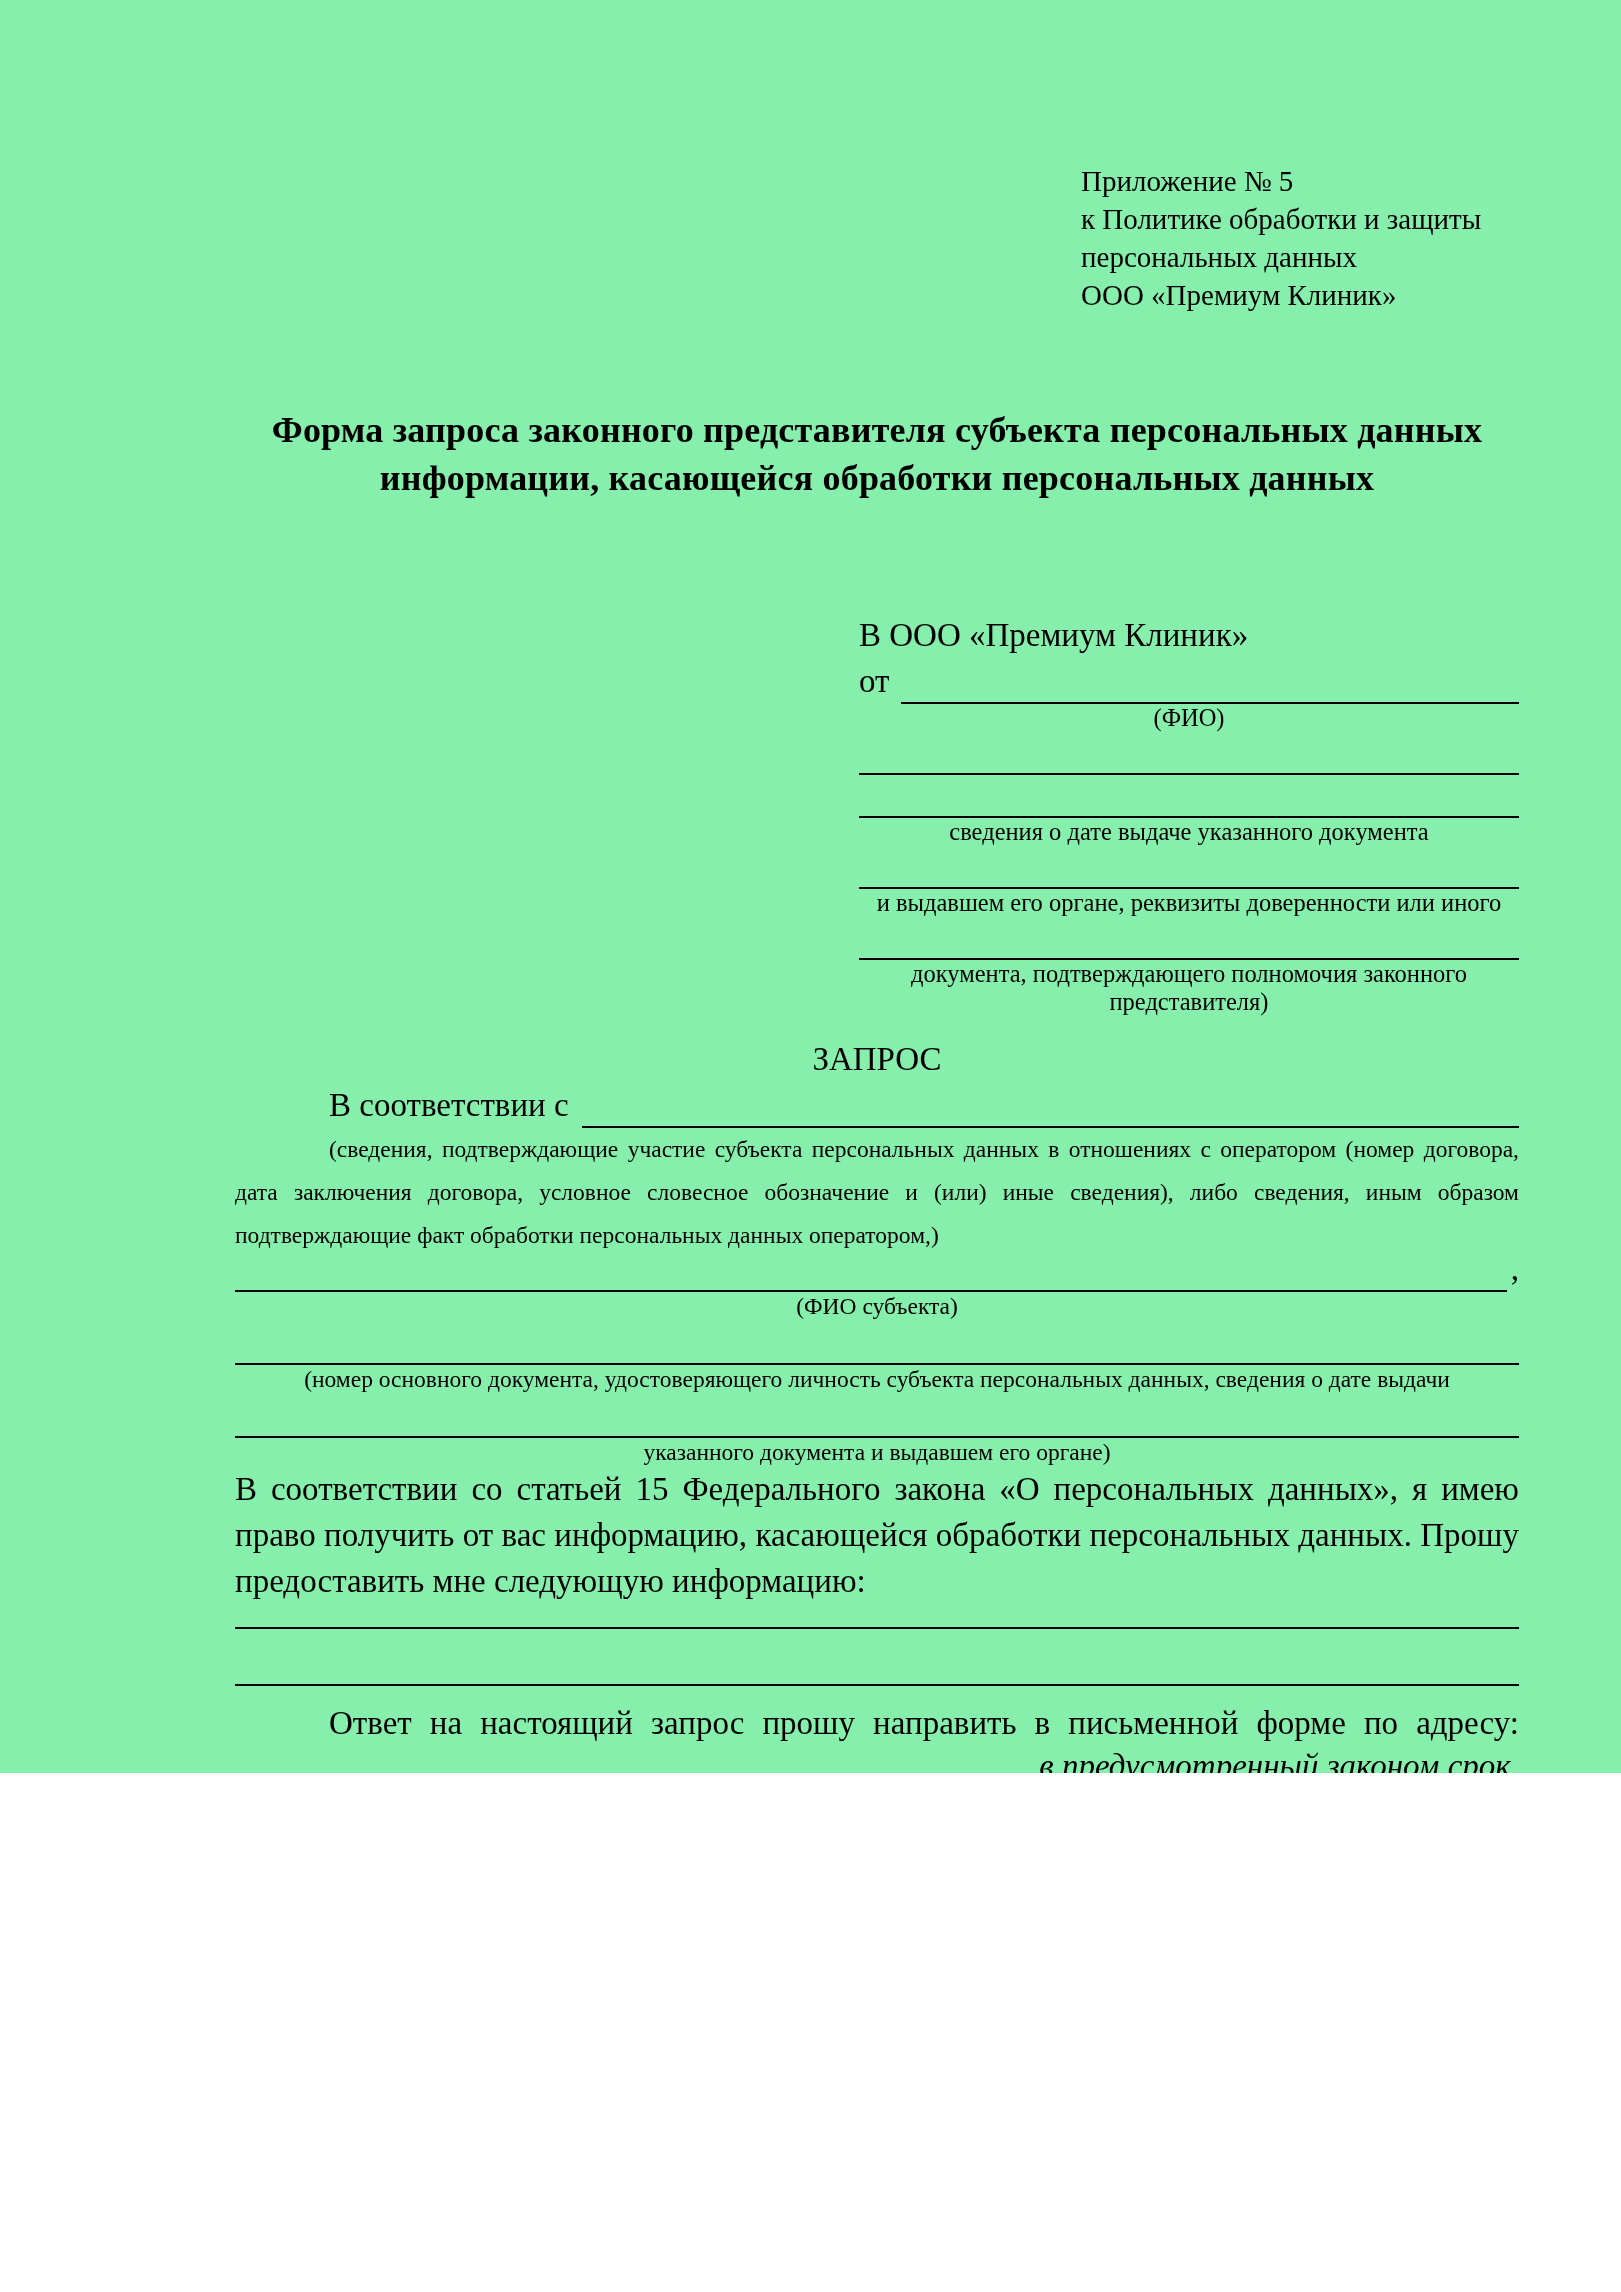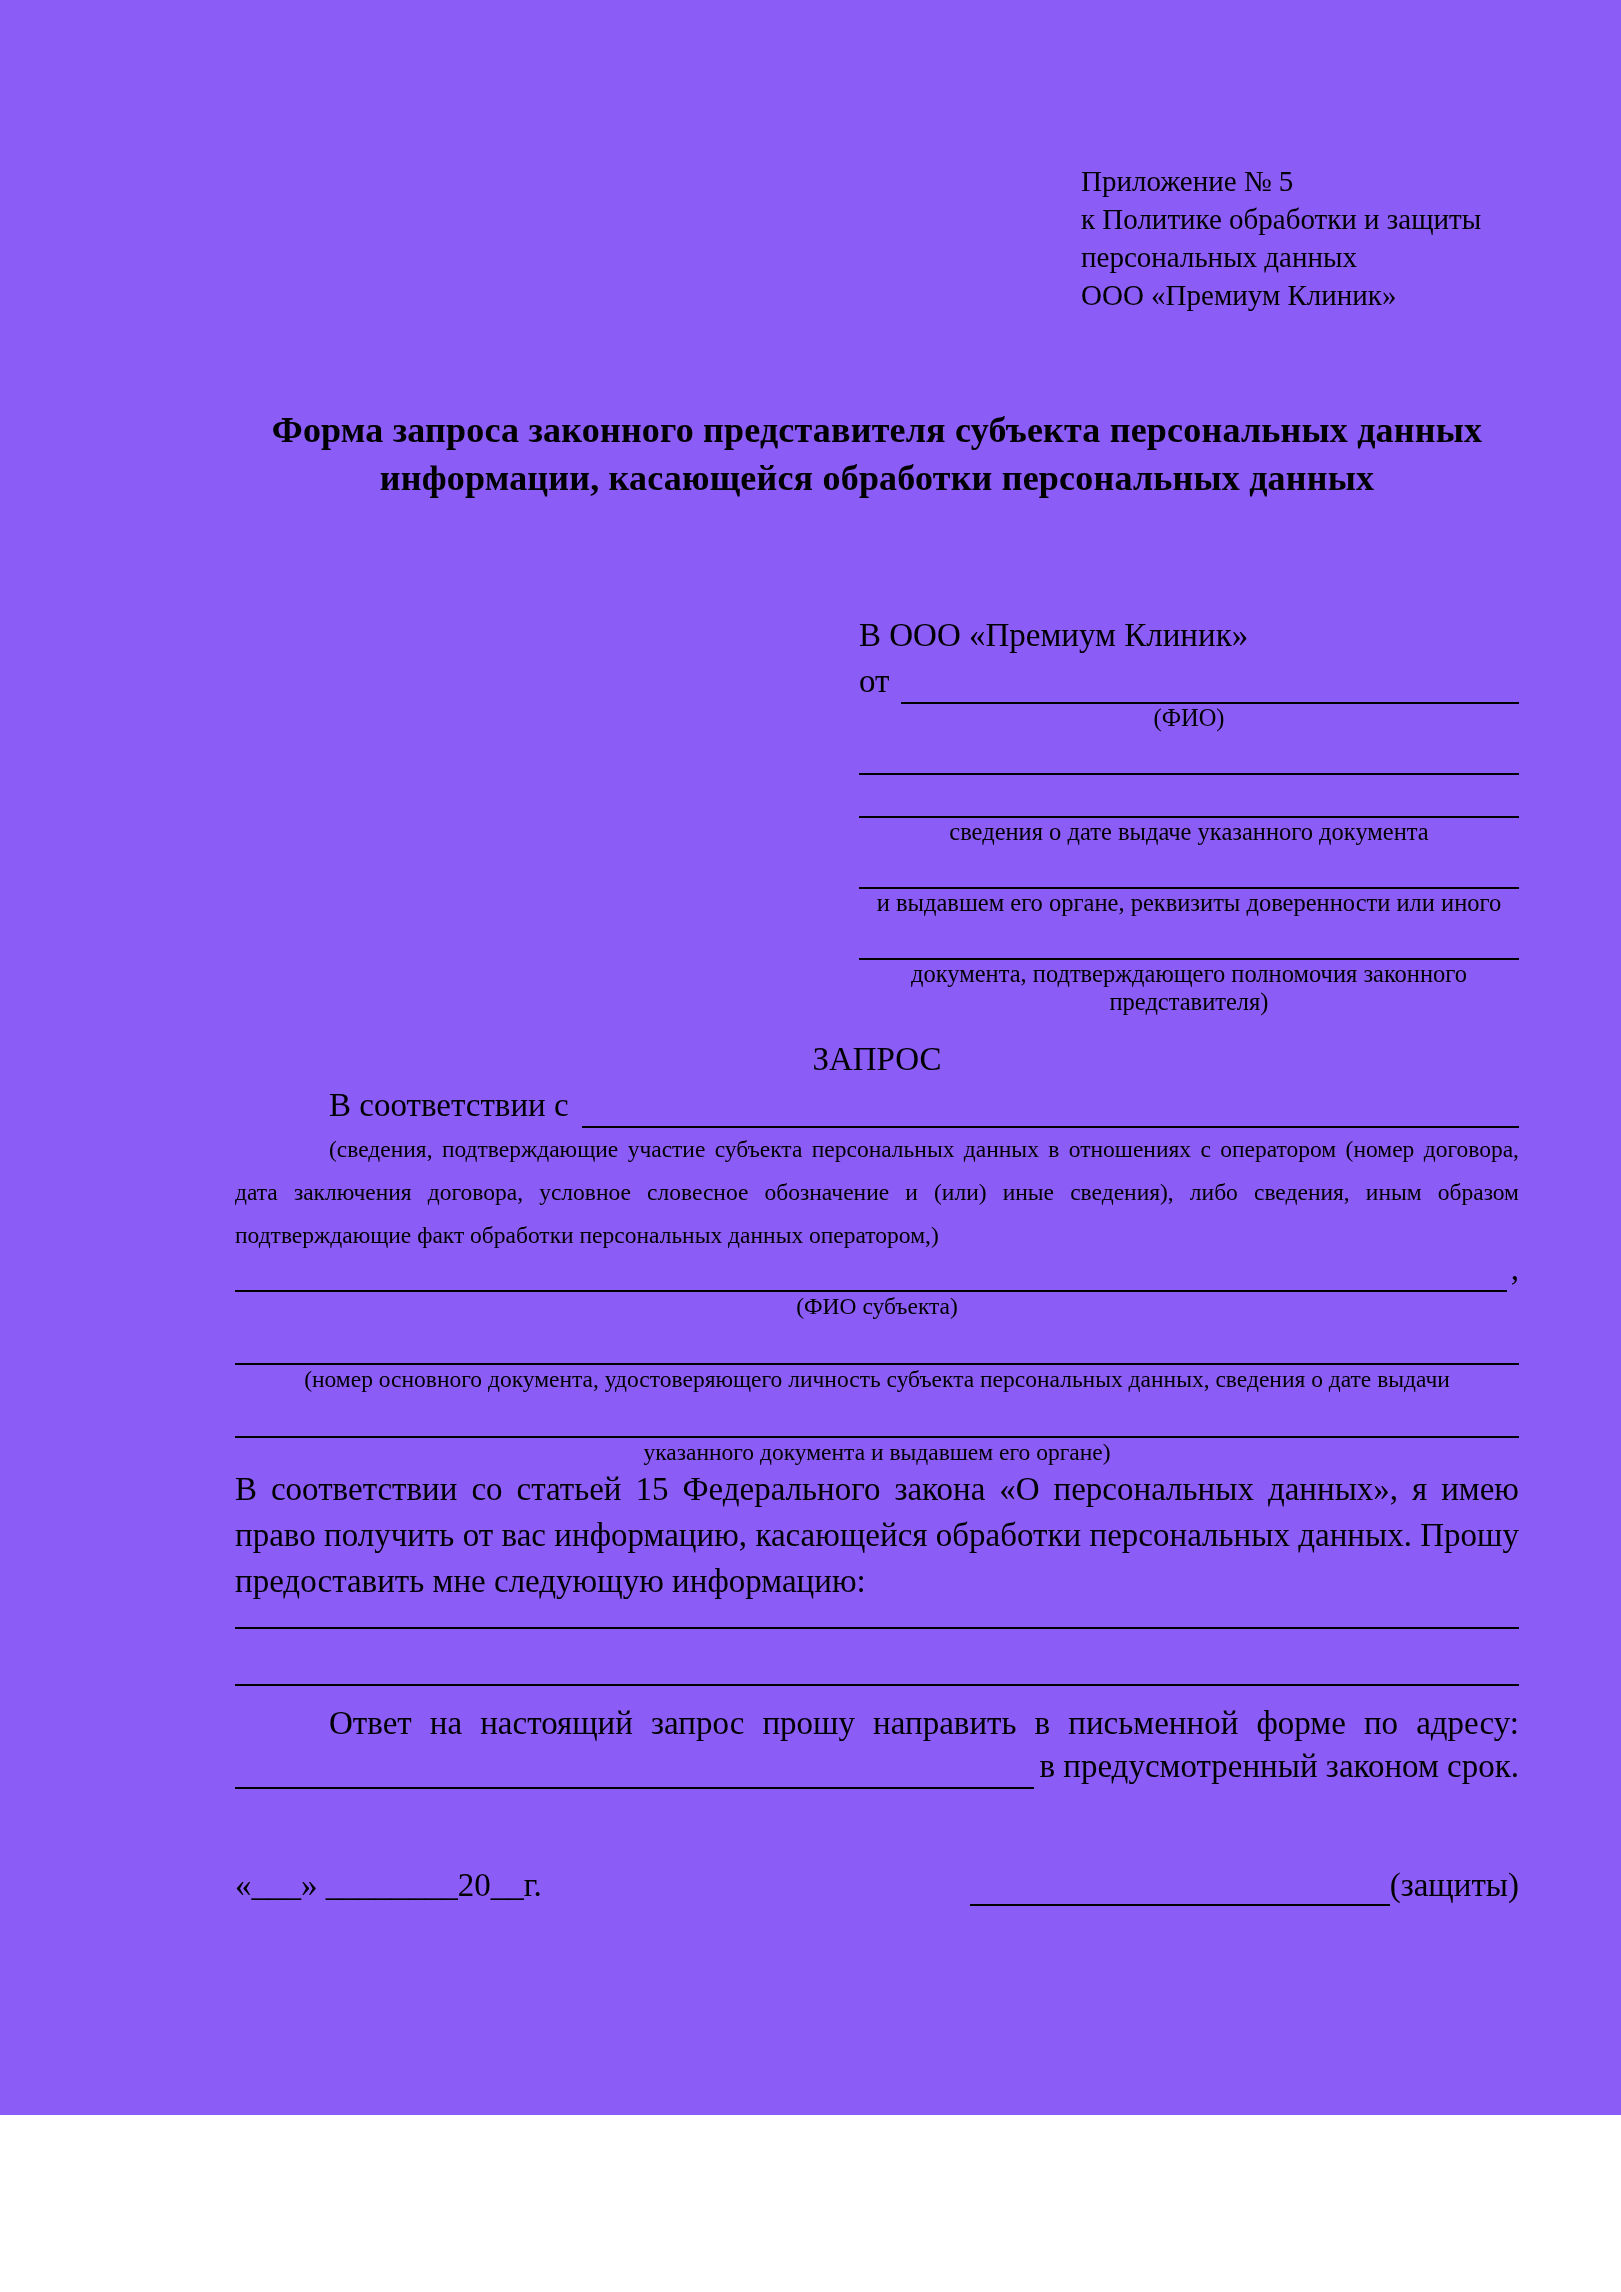--- a/index.html
+++ b/index.html
@@ -1,21 +1,21 @@
 <!DOCTYPE html>
 <html lang="ru"><head>
 <meta charset="utf-8">
 <style>
   html,body{margin:0;padding:0;background:#ffffff;}
   .page{
     position:relative;
-    width:1621px;height:2115px;
+    width:1621px;height:1773px;
     box-sizing:border-box;
     padding:162px 102px 0 235px;
-    background:#8b5cf6;
+    background:#86efac;
     color:#000;
     font-family:"Liberation Serif","DejaVu Serif",serif;
     font-size:33px;line-height:46px;
     overflow:hidden;
   }
   
   .annex{margin-left:846px;font-size:29px;line-height:38px;}
   
   .doc-title{margin-top:92px;text-align:center;font-weight:bold;font-size:36px;line-height:48px;letter-spacing:0.2px;}
   
@@ -36,21 +36,21 @@
   .fine-just{font-size:23.5px;line-height:43px;text-align:justify;text-indent:94px;}
   .para-just{text-align:justify;line-height:46px;}
   .comma-row{height:35px;}
   .comma-row .comma{flex:0 0 auto;padding-left:3.9px;}
   .center-cap{font-size:23.5px;line-height:28px;text-align:center;}
   .blank-wide{height:43px;border-bottom:2.9px solid #000;}
   .law-para{text-align:justify;line-height:46px;}
   .bl1{height:23.5px;border-bottom:2.9px solid #000;}
   .bl2{height:55px;border-bottom:2.9px solid #000;}
   .answer-para{margin-top:13.7px;text-align:justify;text-align-last:justify;text-indent:94px;line-height:46px;}
-  .answer-row{height:43px;}
+  .answer-row{height:43px;font-style:italic;}
   .answer-row .tail{flex:0 0 auto;white-space:nowrap;padding-left:5.9px;}
   
   .footer-row{margin-top:74px;height:45px;display:flex;align-items:center;}
   .footer-row .date{flex:0 0 auto;white-space:nowrap;}
   .footer-row .spacer{flex:1 1 auto;}
   .sig-fill{flex:0 0 420px;border-bottom:2.9px solid #000;height:39px;}
   .footer-row .sig-label{flex:0 0 auto;white-space:nowrap;}
 </style>
 </head>
 <body>

